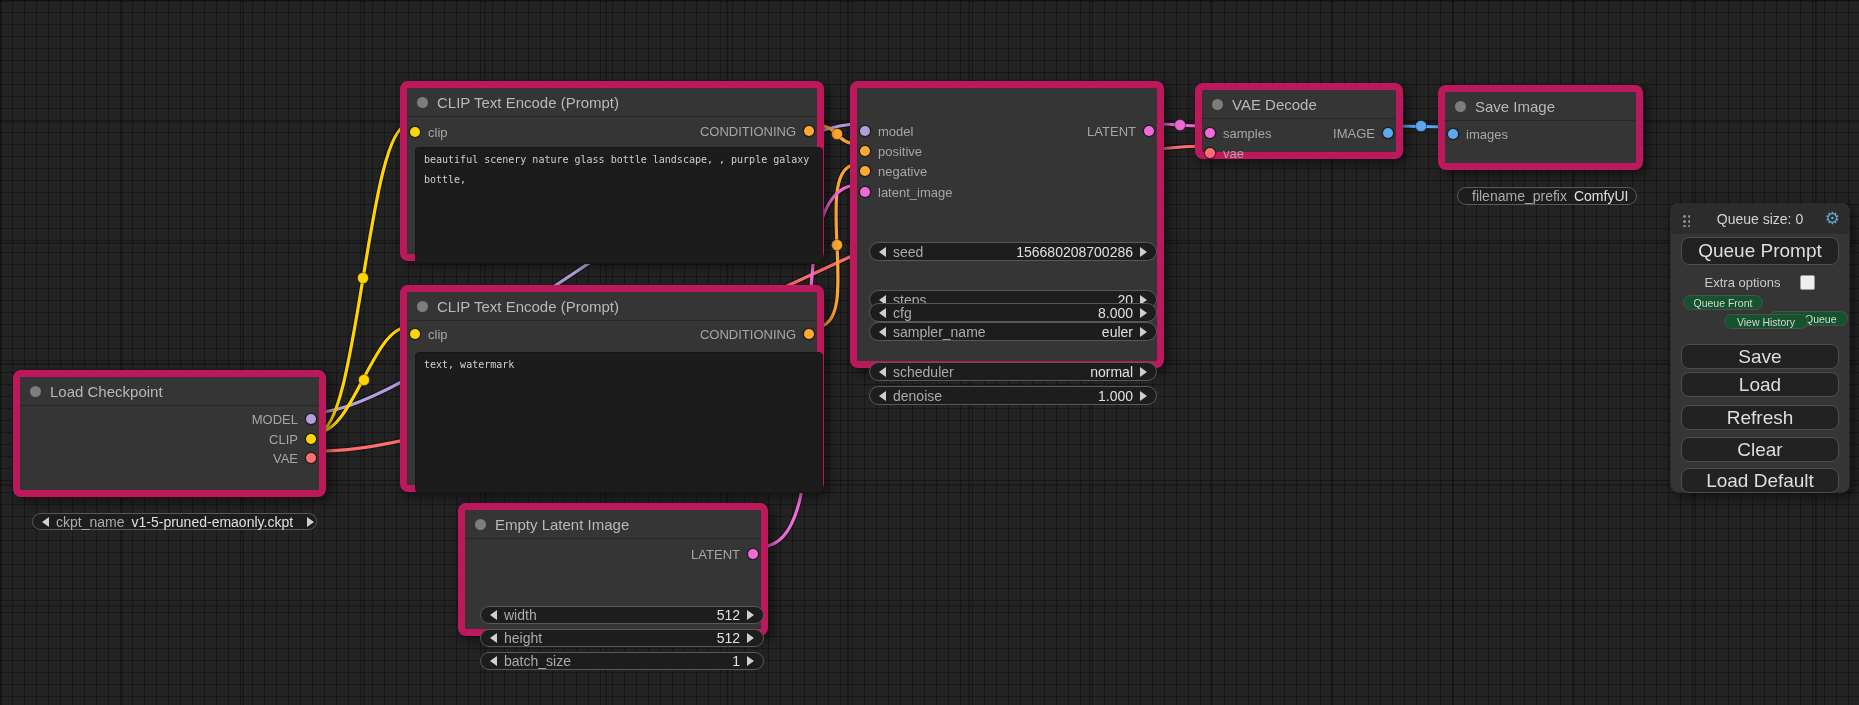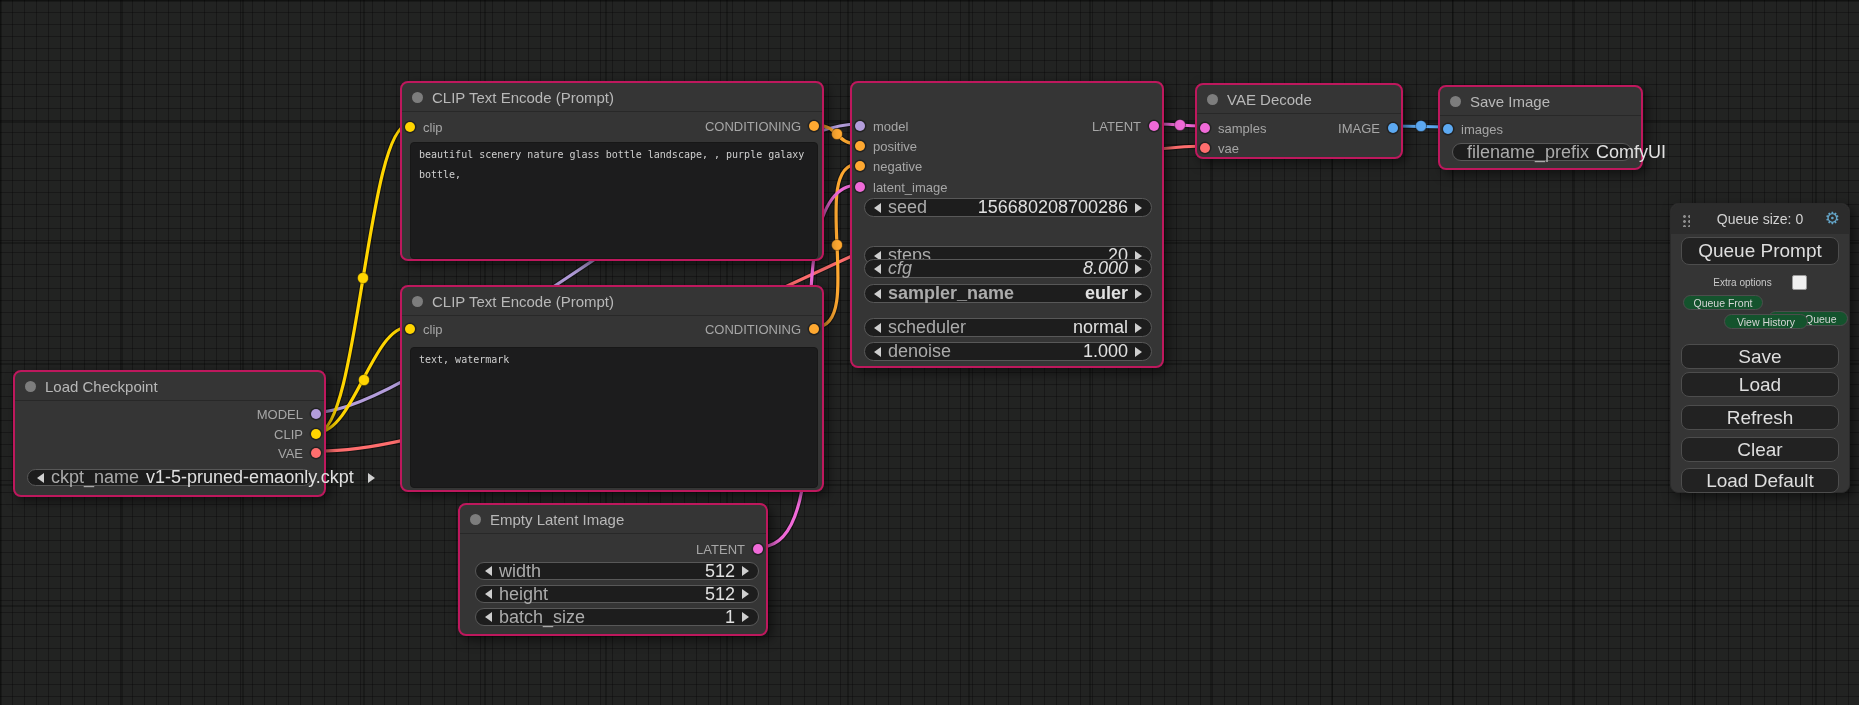--- a/index.html
+++ b/index.html
@@ -9,39 +9,39 @@
     background-color:#222322;
     background-image:
       linear-gradient(rgba(0,0,0,.30) 1px,transparent 1px),
       linear-gradient(90deg,rgba(0,0,0,.30) 1px,transparent 1px),
       linear-gradient(rgba(0,0,0,.25) 2px,transparent 2px),
       linear-gradient(90deg,rgba(0,0,0,.25) 2px,transparent 2px);
     background-size:12px 12px,12px 12px,121px 121px,121px 121px;
   }
   #wires{position:absolute;left:0;top:0;z-index:1;}
   .node{
-    position:absolute;background:#353535;border:2px solid #be185d;border-radius:8px;
+    position:absolute;background:#353535;border:7px solid #be185d;border-radius:8px;
     box-shadow:4px 4px 12px rgba(0,0,0,.55);z-index:2;box-sizing:border-box;
   }
   .node-title{
     position:absolute;top:0;left:0;right:0;height:28px;display:flex;align-items:center;gap:9px;
     padding-left:10px;color:#b8b8b8;font-size:15px;border-bottom:1px solid #282828;border-radius:8px 8px 0 0;
   }
   .title-dot{width:11px;height:11px;border-radius:50%;background:#7d7d7d;flex:0 0 auto;}
   .slot{position:absolute;height:16px;display:flex;align-items:center;gap:8px;font-size:13px;color:#a6a6a6;white-space:nowrap;}
   .slot.in{left:0;}
   .slot.out{right:0;flex-direction:row-reverse;}
   .sdot{width:10px;height:10px;border-radius:50%;box-shadow:0 0 0 1.5px rgba(0,0,0,.35);flex:0 0 auto;}
   .slot.in .sdot{margin-left:3px;}
   .slot.out .sdot{margin-right:3px;}
   .c-model{background:#B39DDB;}.c-clip{background:#FFD500;}.c-vae{background:#FF6E6E;}
   .c-cond{background:#FFA931;}.c-latent{background:#F06AD8;}.c-image{background:#5CA9F2;}
   .widget{
     position:absolute;height:19px;background:#1d1d1d;border:1px solid #585858;border-radius:10px;
-    display:flex;align-items:center;box-sizing:border-box;padding:0 9px;gap:7px;font-size:18px;white-space:nowrap;
+    display:flex;align-items:center;box-sizing:border-box;padding:0 9px;gap:7px;font-size:14px;white-space:nowrap;margin-top:39px;
   }
   .wlabel{color:#ababab;}
   .wvalue{margin-left:auto;color:#e0e0e0;}
   .tri-l{width:0;height:0;border-top:5px solid transparent;border-bottom:5px solid transparent;border-right:7px solid #cfcfcf;flex:0 0 auto;}
   .tri-r{width:0;height:0;border-top:5px solid transparent;border-bottom:5px solid transparent;border-left:7px solid #cfcfcf;flex:0 0 auto;}
   .toggle-dot{width:12px;height:12px;border-radius:50%;background:#8A9CB6;box-shadow:0 0 0 1px rgba(0,0,0,.3);flex:0 0 auto;margin-right:-3px;}
   .prompt-box{
     position:absolute;background:#1c1c1d;border:1px solid #171717;border-radius:4px;resize:none;
     color:#cfcfcf;font-family:"DejaVu Sans Mono",monospace;font-size:10px;line-height:20px;
     padding:2px 8px;box-sizing:border-box;outline:none;overflow:hidden;
@@ -57,21 +57,21 @@
     background:radial-gradient(circle,#8c8c8c 1.2px,transparent 1.6px);background-size:5px 5px;}
   .q-gear{position:absolute;right:9px;top:4px;font-size:17px;color:#64A5C8;line-height:22px;cursor:pointer;}
   .qbtn{
     position:absolute;left:10px;right:10px;background:#222;border:1px solid #4d4d4d;border-radius:8px;
     color:#dedede;font-size:19px;display:flex;align-items:center;justify-content:center;cursor:pointer;
   }
   .qsmall{
     position:absolute;background:#14532d;border:1px solid #4d4d4d;border-radius:8px;height:15px;
     font-size:10.5px;color:#d5d5d5;display:flex;align-items:center;justify-content:center;cursor:pointer;box-sizing:border-box;
   }
-  .q-extra{position:absolute;top:71px;left:0;right:0;display:flex;align-items:center;justify-content:center;gap:20px;font-size:10px;color:#c9c9c9;}
+  .q-extra{position:absolute;top:71px;left:0;right:0;display:flex;align-items:center;justify-content:center;gap:20px;font-size:13px;color:#c9c9c9;}
   .q-checkbox{width:13px;height:13px;background:#efefef;border-radius:2px;border:1px solid #9a9a9a;cursor:pointer;}
 </style>
 </head>
 <body>
 
 <svg id="wires" width="1859" height="705">
   <g fill="none" stroke-linecap="round">
 
     <g stroke="rgba(0,0,0,0.35)" stroke-width="5.5">
       <path d="M318,412 C418,412 741,124 858,124"></path>
@@ -191,27 +191,27 @@
     <span class="wlabel">seed</span>
     <span class="wvalue">156680208700286</span>
     <span class="tri-r"></span>
   </div>
   <div class="widget" style="left:12px;top:163px;width:288px;">
     <span class="tri-l"></span>
     <span class="wlabel">steps</span>
     <span class="wvalue">20</span>
     <span class="tri-r"></span>
   </div>
-  <div class="widget" style="left:12px;top:176px;width:288px;font-style:italic;">
+  <div class="widget" style="left:12px;top:176px;width:288px;">
     <span class="tri-l"></span>
     <span class="wlabel">cfg</span>
     <span class="wvalue">8.000</span>
     <span class="tri-r"></span>
   </div>
-  <div class="widget" style="left:12px;top:201px;width:288px;font-weight:bold;">
+  <div class="widget" style="left:12px;top:195px;width:288px;">
     <span class="tri-l"></span>
     <span class="wlabel">sampler_name</span>
     <span class="wvalue">euler</span>
     <span class="tri-r"></span>
   </div>
   <div class="widget" style="left:12px;top:235px;width:288px;">
     <span class="tri-l"></span>
     <span class="wlabel">scheduler</span>
     <span class="wvalue">normal</span>
     <span class="tri-r"></span>

